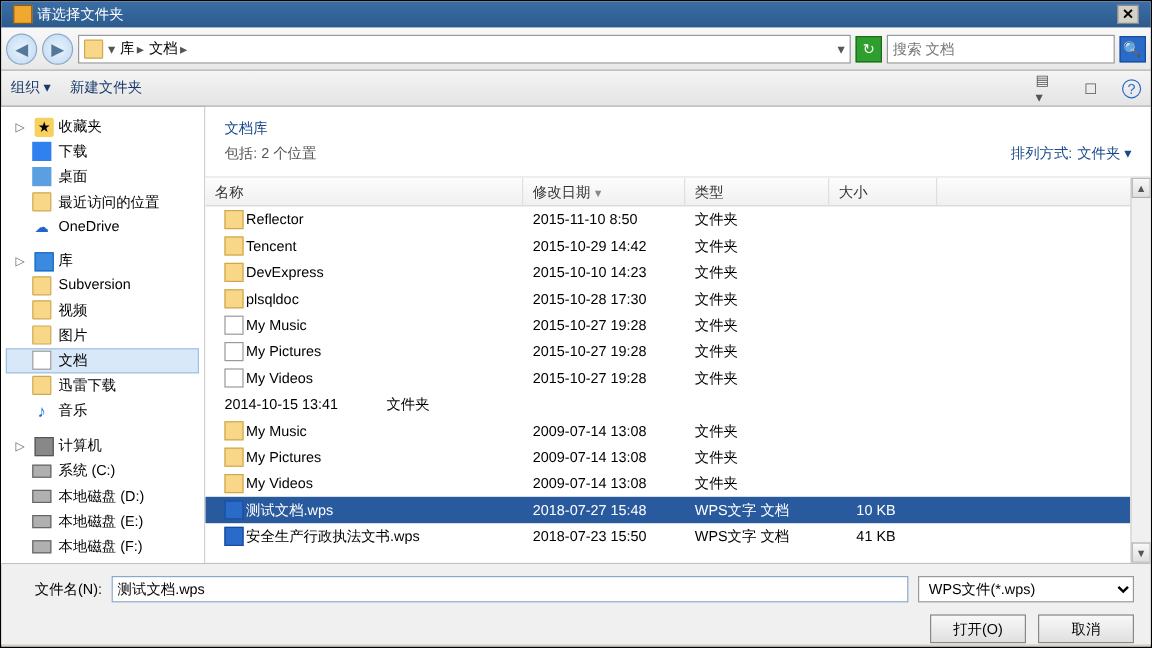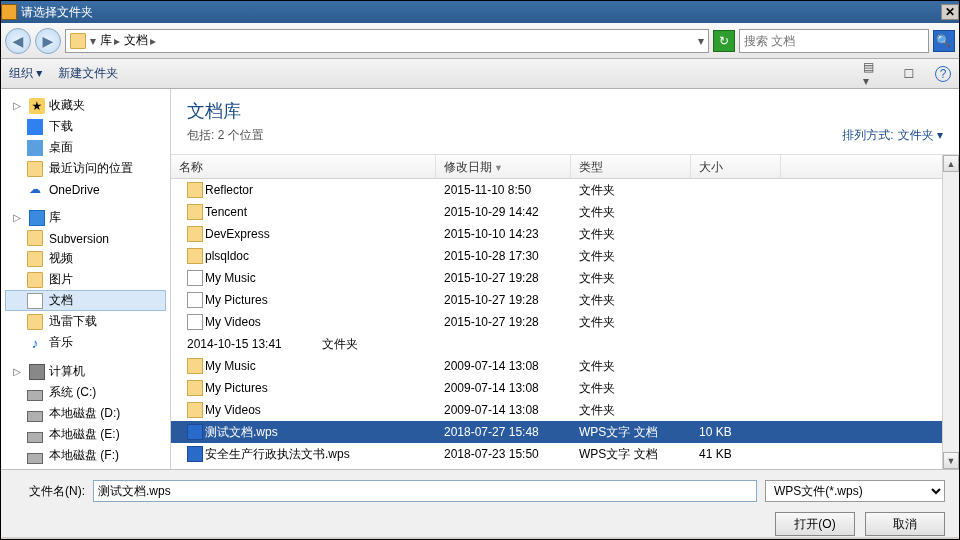--- a/index.html
+++ b/index.html
@@ -1,71 +1,71 @@
 <!DOCTYPE html>
 <html><head>
 <meta charset="utf-8">
 <style>
 *{margin:0;padding:0;box-sizing:border-box;font-family:"Microsoft YaHei","Segoe UI",Tahoma,sans-serif;font-size:12px}
 body{background:#d4d0c8;width:960px;height:540px;overflow:hidden;border:1px solid #000}
-.titlebar{background:linear-gradient(#3a6ea5,#2c5a8e);height:22px;display:flex;align-items:center;color:#fff;padding:0 0}
+.titlebar{background:linear-gradient(#3a6ea5,#2c5a8e);height:22px;display:flex;align-items:center;color:#fff;padding:0 10px}
 .titlebar .icon{width:16px;height:16px;background:#f0a830;margin-right:4px;border:1px solid #8a5a10}
 .titlebar .title{flex:1;font-weight:normal}
 .titlebar .close{width:18px;height:16px;background:#d4d0c8;border:1px solid #888;display:flex;align-items:center;justify-content:center;color:#000;font-weight:bold;cursor:pointer}
 .navbar{height:36px;background:linear-gradient(#f8f8f8,#e8e8e8);border-bottom:1px solid #b0b0b0;display:flex;align-items:center;padding:2px 4px;gap:4px}
 .navbtn{width:26px;height:26px;border-radius:50%;background:radial-gradient(#e8f4ff,#c0d8f0);border:1px solid #8aa8c8;display:flex;align-items:center;justify-content:center;color:#557799;font-size:14px}
 .addrbar{flex:1;height:24px;background:#fff;border:1px solid #999;display:flex;align-items:center;padding:0 4px;gap:4px}
 .addrbar .seg{display:flex;align-items:center;gap:2px}
 .addrbar .drop{color:#555}
 .refreshbtn{width:22px;height:22px;background:#2e9e2e;border:1px solid #1a6a1a;display:flex;align-items:center;justify-content:center;color:#fff}
 .searchbox{width:190px;height:24px;background:#fff;border:1px solid #999;display:flex;align-items:center;padding:0 4px}
 .searchbox input{border:none;flex:1;outline:none;color:#0369a1}
 .searchbtn{width:22px;height:22px;background:#2a6ac8;border:1px solid #1a4a98;color:#fff;display:flex;align-items:center;justify-content:center}
 .toolbar{height:30px;background:linear-gradient(#f4f4f4,#e4e4e4);border-bottom:1px solid #b0b0b0;display:flex;align-items:center;padding:0 8px;gap:16px}
 .toolbar .item{color:#1a3a6a;cursor:pointer}
 .toolbar .spacer{flex:1}
 .toolbar .iconbtn{width:20px;height:20px;display:flex;align-items:center;justify-content:center;color:#555}
 .content{display:flex;height:380px}
 .sidebar{width:170px;background:#fff;border-right:1px solid #d0d0d0;overflow:auto;padding:6px 4px}
 .sidegroup{margin-bottom:8px}
 .sidehead{display:flex;align-items:center;gap:4px;padding:2px 4px;font-weight:normal}
-.sideitem{display:flex;align-items:flex-end;gap:6px;padding:2px 4px 2px 22px;cursor:pointer}
+.sideitem{display:flex;align-items:flex-start;gap:6px;padding:2px 4px 2px 22px;cursor:pointer}
 .sideitem.selected{background:#d8e8f8;border:1px solid #a0c0e0;padding:1px 3px 1px 21px}
 .ico{width:16px;height:16px;flex-shrink:0;display:inline-flex;align-items:center;justify-content:center}
 .ico.fav{background:#f8d060;border-radius:2px}
 .ico.folder{background:#f8d888;border:1px solid #d0a850;border-radius:1px}
 .ico.dl{background:#3080f0}
 .ico.desk{background:#5aa0e0}
 .ico.music{color:#1a6ae0;font-size:14px}
 .ico.comp{background:#888;border:1px solid #555}
 .ico.drive{background:#b0b0b0;border:1px solid #666;height:11px;margin-top:3px}
 .ico.cloud{color:#2266cc}
 .ico.lib{background:#3a8ae0;border:1px solid #1a6ac0}
 .ico.doc{background:#fff;border:1px solid #999}
 .ico.caret{color:#666;font-size:10px}
 .main{flex:1;background:#fff;display:flex;flex-direction:column}
 .mainhead{padding:10px 16px;border-bottom:1px solid #e0e0e0;display:flex;align-items:flex-end}
-.mainhead h2{font-size:18px;font-weight:normal;color:#1a4a8a}
+.mainhead h2{font-size:12px;font-weight:normal;color:#1a4a8a}
 .mainhead .sub{color:#555;margin-top:4px}
 .mainhead .sort{margin-left:auto;color:#1a4a8a;display:flex;align-items:center;gap:4px}
 .cols{height:24px;background:linear-gradient(#fdfdfd,#f0f0f0);border-bottom:1px solid #d4d4d4;display:flex}
 .col{padding:4px 8px;border-right:1px solid #e0e0e0;color:#333}
 .col.name{width:265px}
 .col.date{width:135px}
 .col.type{width:120px}
 .col.size{width:90px;text-align:left}
 .sortarr{color:#888;font-size:9px;margin-left:2px}
 .filelist{flex:1;overflow:auto}
 .row{display:flex;align-items:center;height:22px;padding-left:8px;cursor:pointer}
 .row.selected{background:#2a5a9e;color:#fff}
 .row .c{padding:0 8px}
 .row .c.name{width:257px;display:flex;align-items:center;gap:2px}
 .row .c.date{width:135px}
 .row .c.type{width:120px}
-.row .c.size{width:90px;text-align:left;padding-right:20px}
+.row .c.size{width:90px;text-align:center;padding-right:20px}
 .fico{width:16px;height:16px;flex-shrink:0}
 .fico.folder{background:#f8d888;border:1px solid #d0a850}
 .fico.short{background:#fff;border:1px solid #999;position:relative}
 .fico.wps{background:#2a6ac8;border:1px solid #1a4a98}
 .scrollv{width:17px;background:#f0f0f0;border-left:1px solid #d0d0d0;display:flex;flex-direction:column}
 .scrollv .arr{height:17px;background:linear-gradient(#f8f8f8,#e0e0e0);border:1px solid #b0b0b0;display:flex;align-items:center;justify-content:center;font-size:9px;color:#555}
 .scrollv .track{flex:1}
 .footer{height:68px;background:#f0f0f0;border-top:1px solid #c0c0c0;padding:10px 14px;display:flex;flex-direction:column;gap:10px}
 .footrow{display:flex;align-items:center;gap:8px}
 .footrow .lbl{width:70px;text-align:right}

